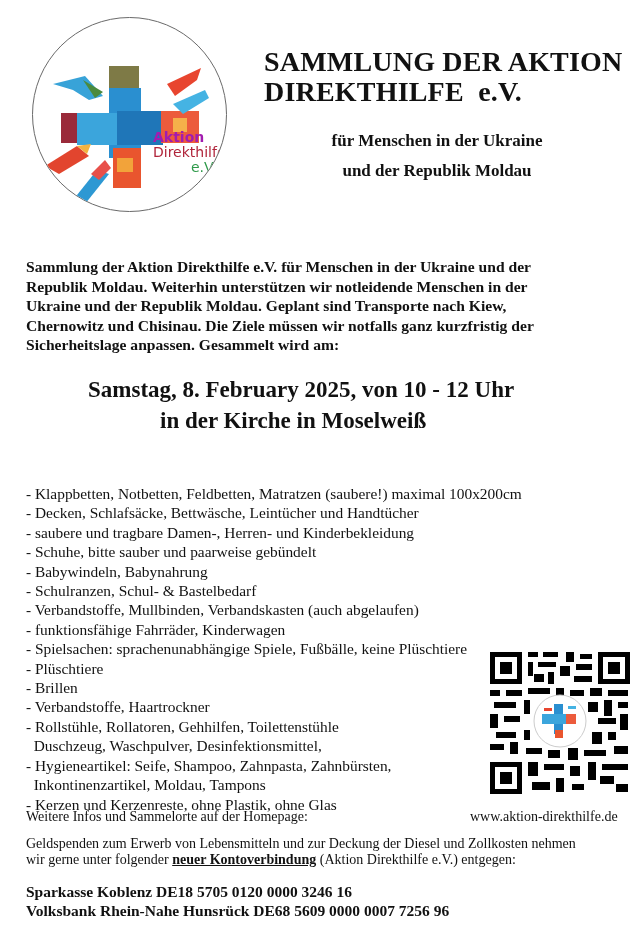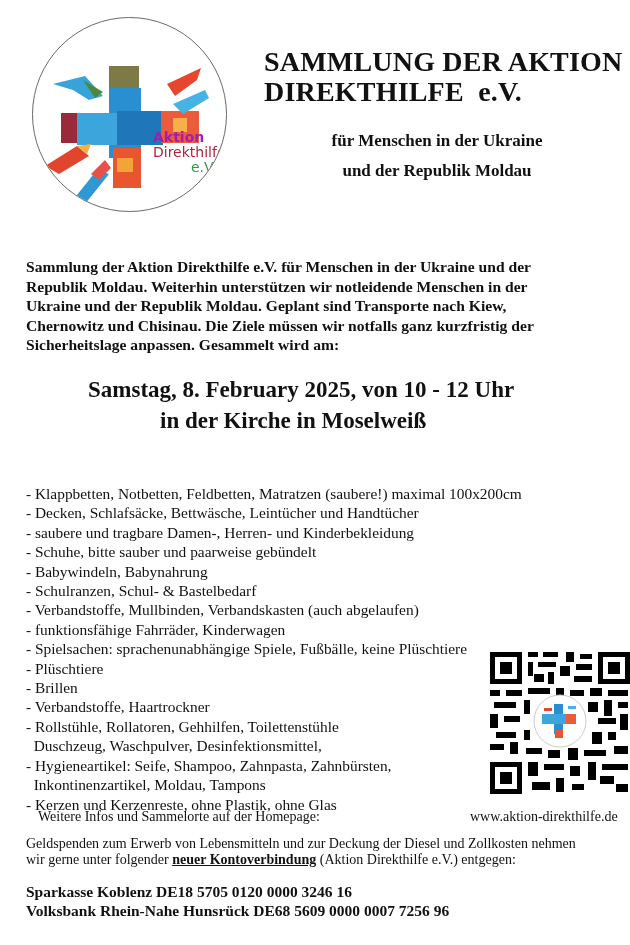--- a/index.html
+++ b/index.html
@@ -12,21 +12,21 @@
   .logo-text .l2 { color: #b0243a; }
   .logo-text .l3 { color: #2f9a4a; margin-left: 38px; }
   .title { left: 264px; top: 47px; font-weight: bold; font-size: 28px; line-height: 30px; letter-spacing: 0.2px; }
   .subtitle { left: 252px; top: 126px; width: 370px; text-align: center; font-weight: bold; font-size: 17px; line-height: 30px; }
   .intro { left: 26px; top: 257px; width: 600px; font-weight: bold; font-size: 15.6px; line-height: 19.5px; }
   .date { left: 88px; top: 375px; font-weight: bold; font-size: 23px; line-height: 29px; }
   .place { left: 160px; top: 406px; font-weight: bold; font-size: 23px; line-height: 29px; }
   .list { left: 26px; top: 484px; font-weight: normal; font-size: 15.4px; line-height: 19.4px; margin: 0; padding: 0; list-style: none; }
   .list li { white-space: pre; }
   .qr { left: 488px; top: 648px; width: 142px; height: 148px; }
-  .info { left: 38px; top: 808px; font-size: 14px; line-height: 18px; }
+  .info { left: 26px; top: 808px; font-size: 14px; line-height: 18px; }
   .url { left: 470px; top: 808px; font-size: 14px; line-height: 18px; white-space: nowrap; }
   .donation { left: 26px; top: 836px; width: 620px; font-size: 14px; line-height: 16px; white-space: nowrap; }
   .donation b { text-decoration: underline; }
   .bank { left: 26px; top: 882px; font-weight: bold; font-size: 15.5px; line-height: 19px; }
 </style>
 </head>
 <body>
 
 <div class="abs logo">
   <svg width="193" height="193" viewBox="0 0 193 193">

